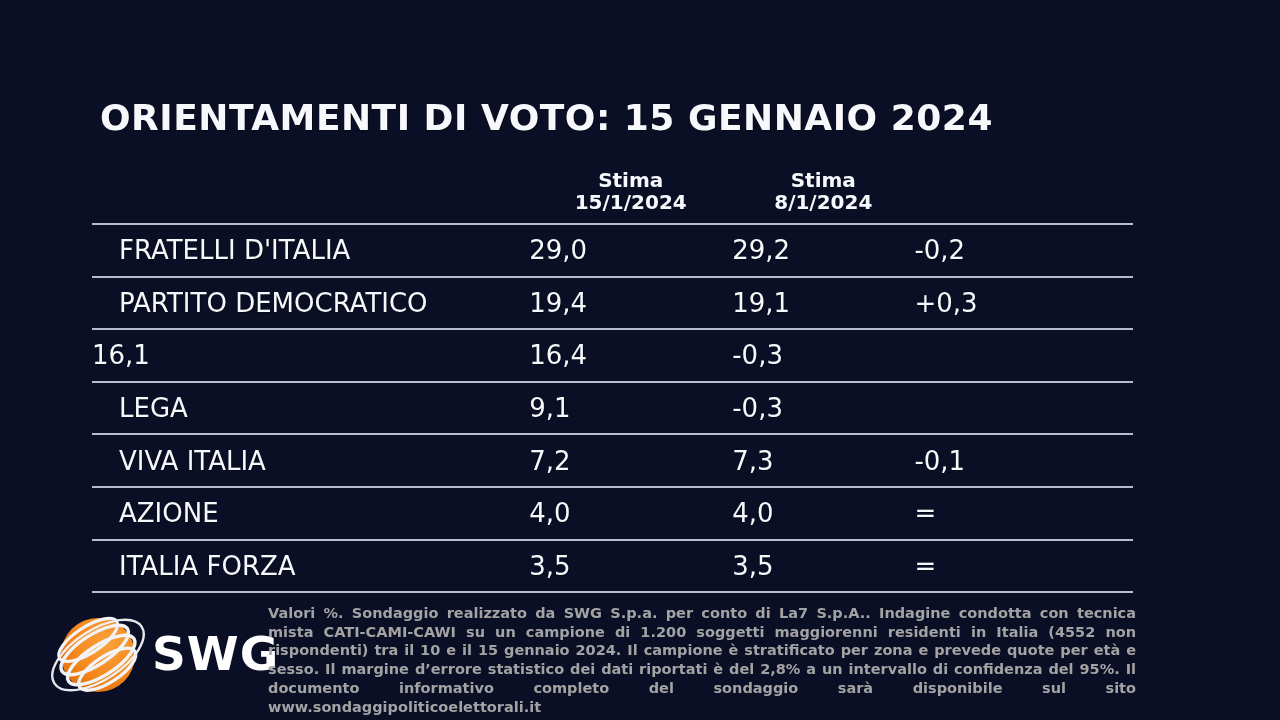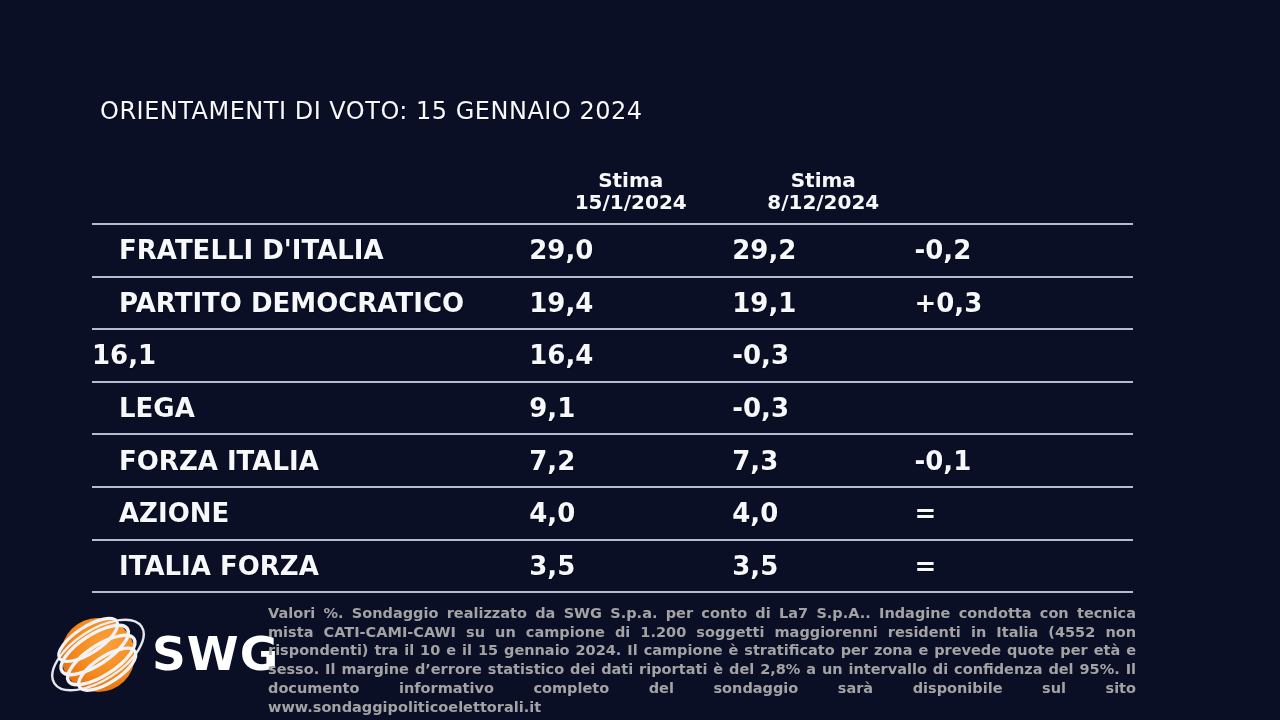--- a/index.html
+++ b/index.html
@@ -13,22 +13,22 @@
   html,body{width:1280px;height:720px;overflow:hidden;}
   body{
     background:var(--bg);
     font-family:"DejaVu Sans","Liberation Sans",sans-serif;
     color:var(--text);
     position:relative;
   }
   .title{
     position:absolute;
     left:100px; top:97px;
-    font-size:24px;
-    font-weight:normal;
+    font-size:36px;
+    font-weight:bold;
     letter-spacing:.5px;
     white-space:nowrap;
     text-shadow:1px 1px 0 rgba(0,0,0,.45);
   }
   .poll-table{
     position:absolute;
     left:92px; top:158px;
     width:1041px;
   }
   .thead{
@@ -49,21 +49,21 @@
   .tbody{border-bottom:2px solid var(--divider);}
   .trow{
     display:grid;
     grid-template-columns:42% 19.5% 17.5% 21%;
     height:52.6px;
     border-top:2px solid var(--divider);
     align-items:center;
   }
   .cell{
     font-size:26px;
-    font-weight:bold;
+    font-weight:normal;
     white-space:nowrap;
     text-shadow:1px 1px 0 rgba(0,0,0,.4);
   }
   .cell.party{padding-left:27px;text-align:left;}
   .cell.num{text-align:left;}
   .footer{
     position:absolute;
     left:0; top:596px;
     width:1280px; height:124px;
   }
@@ -99,21 +99,21 @@
 
 <div class="poll-table">
   <div class="thead">
     <div class="hcell"></div>
     <div class="hcell">
       <span>Stima</span>
       <span>15/1/2024</span>
     </div>
     <div class="hcell">
       <span>Stima</span>
-      <span>8/12/2024</span>
+      <span>8/1/2024</span>
     </div>
   </div>
   <div class="tbody" id="tbody">
       <div class="trow">
         <div class="cell party">FRATELLI D'ITALIA</div>
         <div class="cell num">29,0</div>
         <div class="cell num">29,2</div>
         <div class="cell num">-0,2</div>
       </div>
       <div class="trow">
@@ -126,21 +126,21 @@
         <div class="cell num">16,1</div>
         <div class="cell num">16,4</div>
         <div class="cell num">-0,3</div>
       </div>
       <div class="trow">
         <div class="cell party">LEGA</div>
         <div class="cell num">9,1</div>
         <div class="cell num">-0,3</div>
       </div>
       <div class="trow">
-        <div class="cell party">FORZA ITALIA</div>
+        <div class="cell party">VIVA ITALIA</div>
         <div class="cell num">7,2</div>
         <div class="cell num">7,3</div>
         <div class="cell num">-0,1</div>
       </div>
       <div class="trow">
         <div class="cell party">AZIONE</div>
         <div class="cell num">4,0</div>
         <div class="cell num">4,0</div>
         <div class="cell num">=</div>
       </div>

